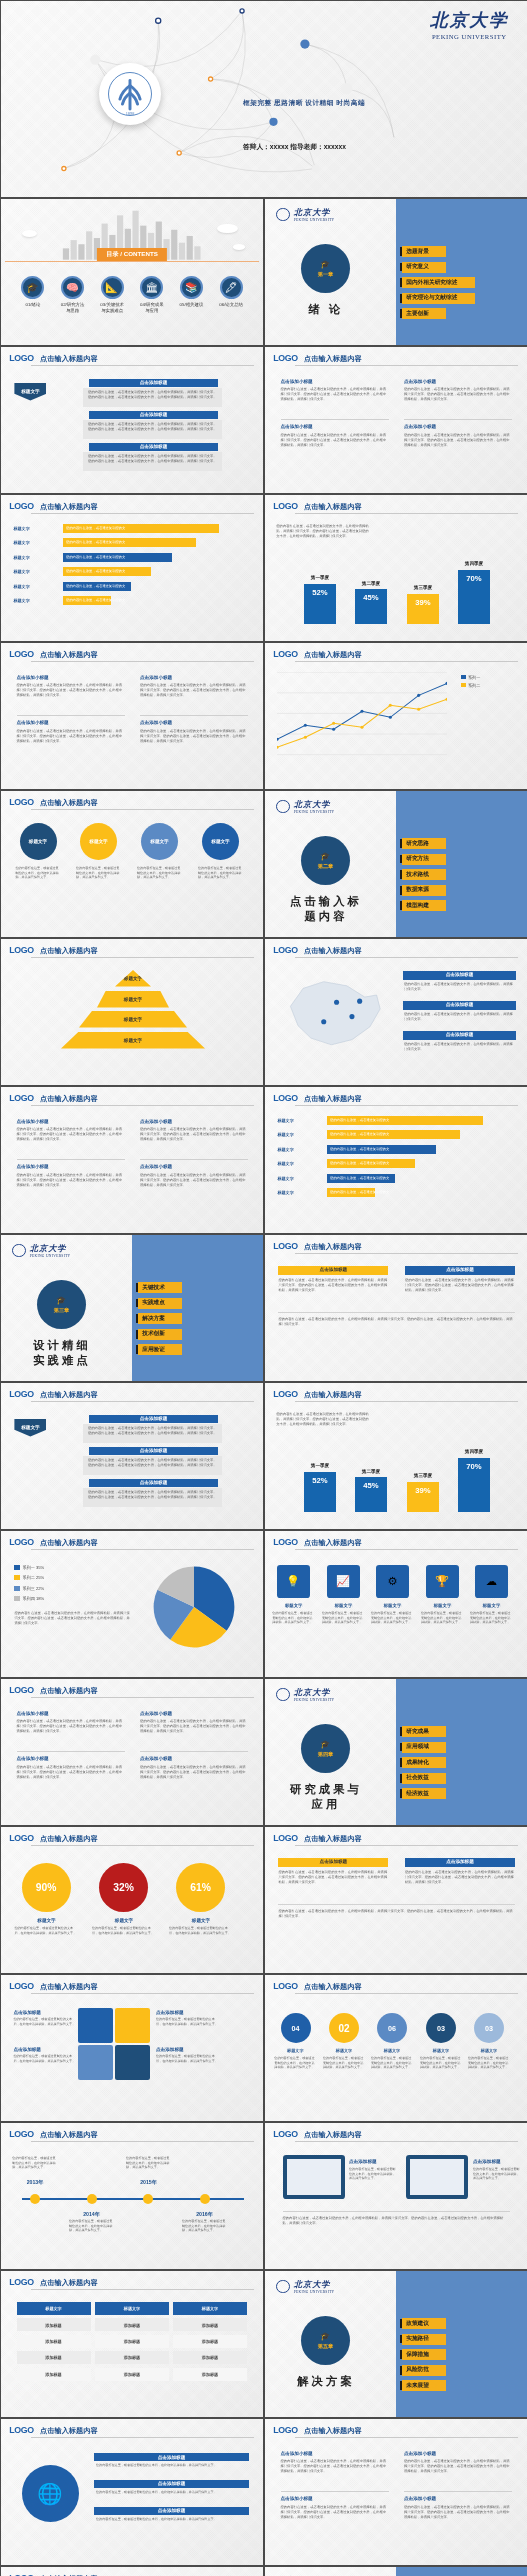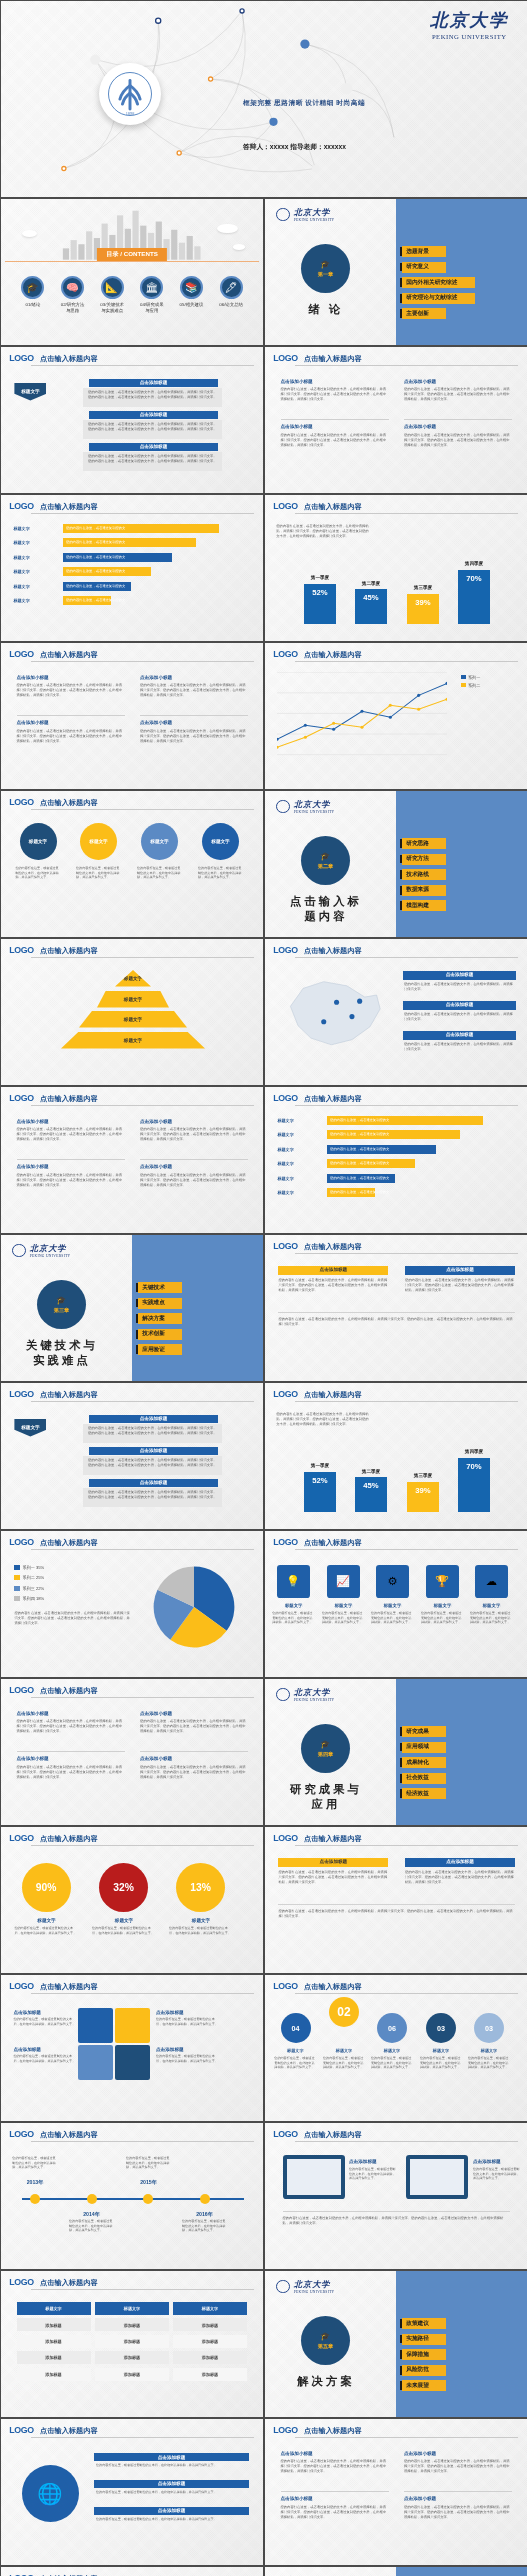--- a/index.html
+++ b/index.html
@@ -527,21 +527,21 @@
         <div>
           <div class="m-cn">北京大学</div>
           <div class="m-en">PEKING UNIVERSITY</div>
         </div>
       </div>
       <div class="sec-badge">
         <div>🎓</div>
         <div class="cap">第三章</div>
       </div>
       <div class="sec-name">
-        <div>关键技术与</div>
+        <div>设计精细</div>
         <div>实践难点</div>
       </div>
       <div class="sec-items">
         <div class="sec-item">
           <i></i>
           <span>关键技术</span>
         </div>
         <div class="sec-item">
           <i></i>
           <span>实践难点</span>
@@ -728,21 +728,21 @@
         <span class="logo">LOGO</span>
         <span class="ttl">点击输入标题内容</span>
       </div>
       <div class="hdr-rule"></div>
       <div style="position: absolute; left: 20.6px; top: 36px; width: 49px; height: 49px; background: rgb(251, 189, 24); border-radius: 50%; display: flex; align-items: center; justify-content: center; color: rgb(255, 255, 255); font-size: 10.3px; font-weight: bold;">90%</div>
       <div style="position: absolute; left: 15.5px; top: 91px; width: 60px; text-align: center; font-size: 4.6px; font-weight: bold; color: rgb(29, 79, 140);">标题文字</div>
       <div class="ph" style="position: absolute; left: 13.4px; top: 99px; width: 64px; font-size: 3.1px;">您的内容打在这里，或者通过复制您的文本后，在此框中选择粘贴，并选择只保留文字。</div>
       <div style="position: absolute; left: 98px; top: 36px; width: 49px; height: 49px; background: #b91c1c; border-radius: 50%; display: flex; align-items: center; justify-content: center; color: rgb(255, 255, 255); font-size: 10.3px; font-weight: bold;">32%</div>
       <div style="position: absolute; left: 93px; top: 91px; width: 60px; text-align: center; font-size: 4.6px; font-weight: bold; color: rgb(29, 79, 140);">标题文字</div>
       <div class="ph" style="position: absolute; left: 91px; top: 99px; width: 64px; font-size: 3.1px;">您的内容打在这里，或者通过复制您的文本后，在此框中选择粘贴，并选择只保留文字。</div>
-      <div style="position: absolute; left: 175px; top: 36px; width: 49px; height: 49px; background: rgb(251, 189, 24); border-radius: 50%; display: flex; align-items: center; justify-content: center; color: rgb(255, 255, 255); font-size: 10.3px; font-weight: bold;">13%</div>
+      <div style="position: absolute; left: 175px; top: 36px; width: 49px; height: 49px; background: rgb(251, 189, 24); border-radius: 50%; display: flex; align-items: center; justify-content: center; color: rgb(255, 255, 255); font-size: 10.3px; font-weight: bold;">61%</div>
       <div style="position: absolute; left: 170px; top: 91px; width: 60px; text-align: center; font-size: 4.6px; font-weight: bold; color: rgb(29, 79, 140);">标题文字</div>
       <div class="ph" style="position: absolute; left: 168px; top: 99px; width: 64px; font-size: 3.1px;">您的内容打在这里，或者通过复制您的文本后，在此框中选择粘贴，并选择只保留文字。</div>
     </div>
     <div class="slide">
       <div class="paper"></div>
       <div class="hdr">
         <span class="logo">LOGO</span>
         <span class="ttl">点击输入标题内容</span>
       </div>
       <div class="hdr-rule"></div>
@@ -778,21 +778,21 @@
     <div class="slide">
       <div class="paper"></div>
       <div class="hdr">
         <span class="logo">LOGO</span>
         <span class="ttl">点击输入标题内容</span>
       </div>
       <div class="hdr-rule"></div>
       <div style="position: absolute; left: 15.5px; top: 38px; width: 30px; height: 30px; background: rgb(31, 95, 168); border-radius: 50%; display: flex; align-items: center; justify-content: center; color: rgb(255, 255, 255); font-size: 7.2px; font-weight: bold;">04</div>
       <div style="position: absolute; left: 10.3px; top: 73px; width: 40px; text-align: center; font-size: 4.1px; font-weight: bold; color: rgb(29, 79, 140);">标题文字</div>
       <div class="ph" style="position: absolute; left: 9.3px; top: 81px; width: 42px; font-size: 3.1px;">您的内容打在这里，或者通过复制您的文本后，在此框中选择粘贴，并选择只保留文字。</div>
-      <div style="position: absolute; left: 64px; top: 22px; width: 30px; height: 30px; background: rgb(251, 189, 24); border-radius: 50%; display: flex; align-items: center; justify-content: center; color: rgb(255, 255, 255); font-size: 12px; font-weight: bold;">02</div>
+      <div style="position: absolute; left: 64px; top: 38px; width: 30px; height: 30px; background: rgb(251, 189, 24); border-radius: 50%; display: flex; align-items: center; justify-content: center; color: rgb(255, 255, 255); font-size: 10px; font-weight: bold;">02</div>
       <div style="position: absolute; left: 59px; top: 73px; width: 40px; text-align: center; font-size: 4.1px; font-weight: bold; color: rgb(29, 79, 140);">标题文字</div>
       <div class="ph" style="position: absolute; left: 58px; top: 81px; width: 42px; font-size: 3.1px;">您的内容打在这里，或者通过复制您的文本后，在此框中选择粘贴，并选择只保留文字。</div>
       <div style="position: absolute; left: 112px; top: 38px; width: 30px; height: 30px; background: rgb(91, 138, 196); border-radius: 50%; display: flex; align-items: center; justify-content: center; color: rgb(255, 255, 255); font-size: 7.2px; font-weight: bold;">06</div>
       <div style="position: absolute; left: 107px; top: 73px; width: 40px; text-align: center; font-size: 4.1px; font-weight: bold; color: rgb(29, 79, 140);">标题文字</div>
       <div class="ph" style="position: absolute; left: 106px; top: 81px; width: 42px; font-size: 3.1px;">您的内容打在这里，或者通过复制您的文本后，在此框中选择粘贴，并选择只保留文字。</div>
       <div style="position: absolute; left: 161px; top: 38px; width: 30px; height: 30px; background: rgb(31, 78, 121); border-radius: 50%; display: flex; align-items: center; justify-content: center; color: rgb(255, 255, 255); font-size: 7.2px; font-weight: bold;">03</div>
       <div style="position: absolute; left: 156px; top: 73px; width: 40px; text-align: center; font-size: 4.1px; font-weight: bold; color: rgb(29, 79, 140);">标题文字</div>
       <div class="ph" style="position: absolute; left: 155px; top: 81px; width: 42px; font-size: 3.1px;">您的内容打在这里，或者通过复制您的文本后，在此框中选择粘贴，并选择只保留文字。</div>
       <div style="position: absolute; left: 209px; top: 38px; width: 30px; height: 30px; background: rgb(156, 185, 219); border-radius: 50%; display: flex; align-items: center; justify-content: center; color: rgb(255, 255, 255); font-size: 7.2px; font-weight: bold;">03</div>
       <div style="position: absolute; left: 204px; top: 73px; width: 40px; text-align: center; font-size: 4.1px; font-weight: bold; color: rgb(29, 79, 140);">标题文字</div>

